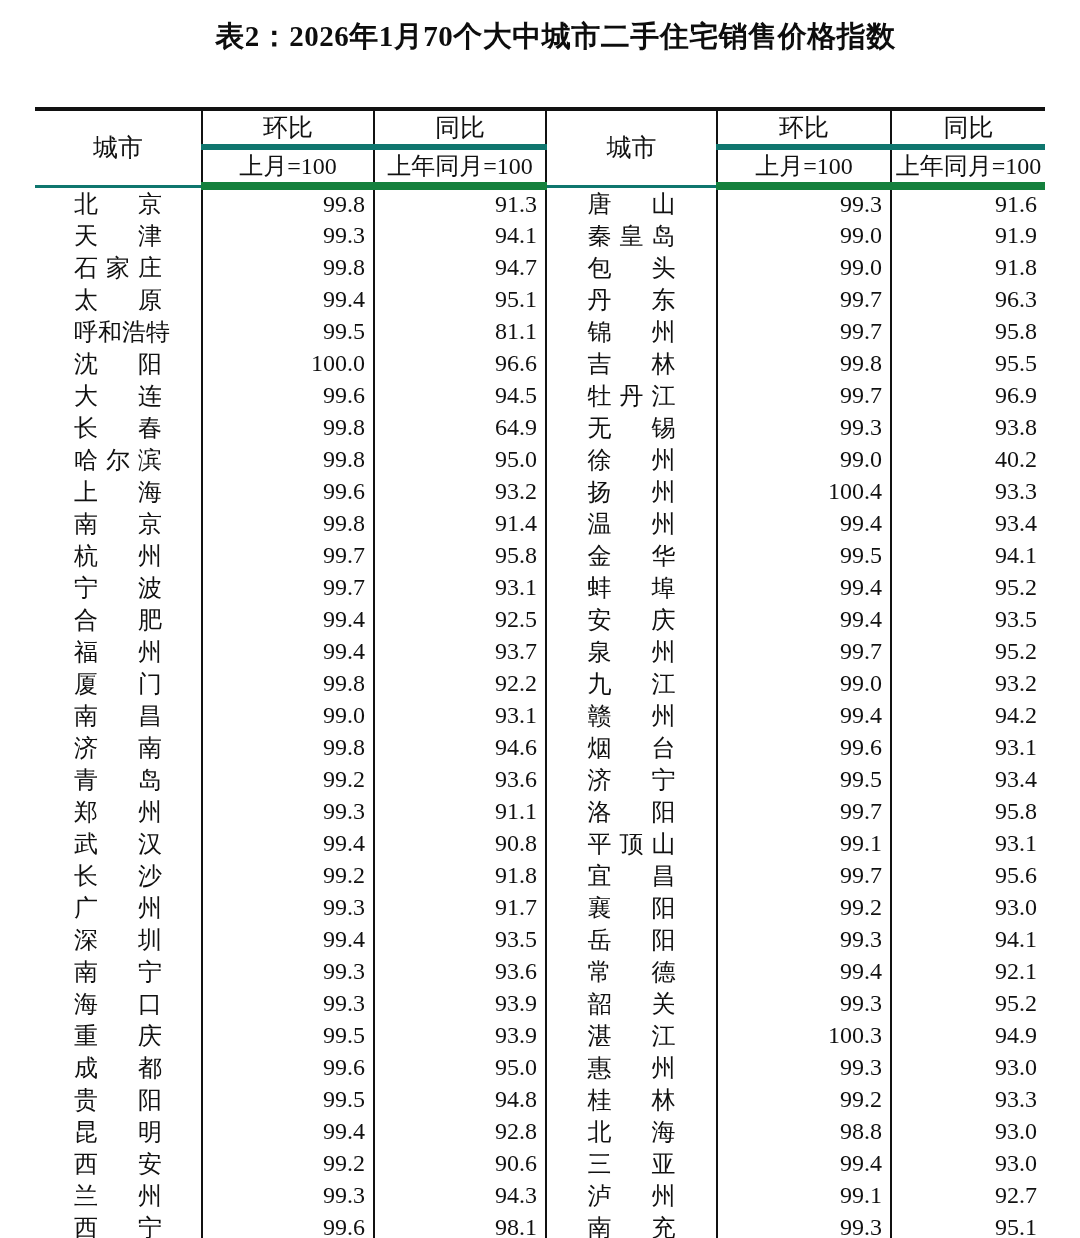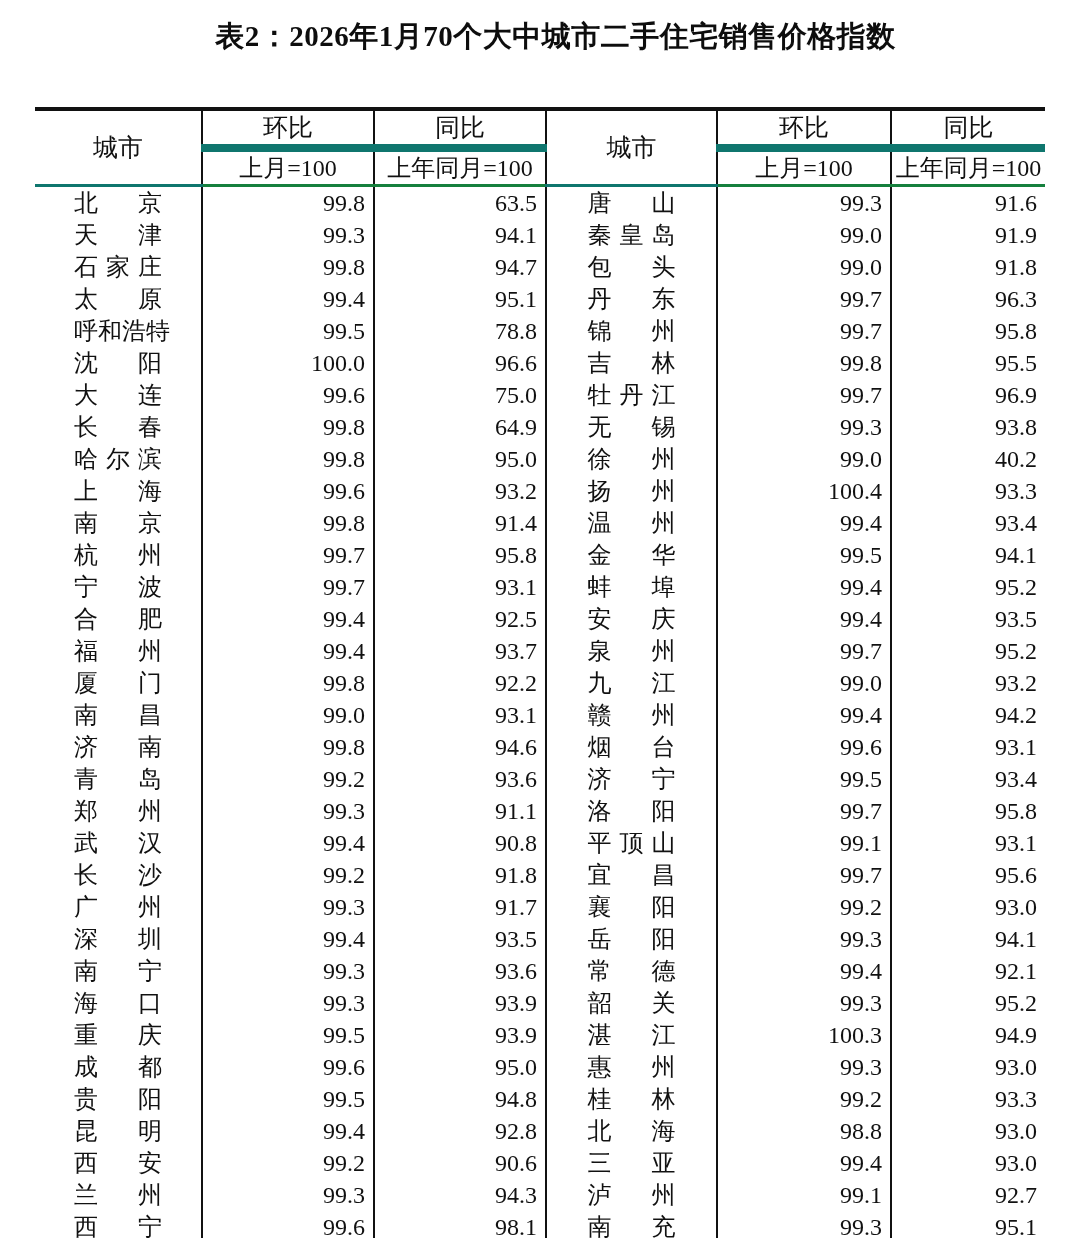--- a/index.html
+++ b/index.html
@@ -42,23 +42,23 @@
     vertical-align: middle;
   }
   
   .tbl thead tr th { border-right: 2px solid #111; }
   .tbl thead tr th.no-vline { border-right: none; }
   .tbl tbody td { border-right: 2px solid #111; }
   .tbl tbody td:last-child { border-right: none; margin-top: 24px; }
   
   .tbl thead tr.h1 th { height: 31px; font-size: 25px; text-align: center; }
   .tbl thead tr.h2 th { height: 30px; font-size: 24px; text-align: center; }
-  .tbl thead tr.h1 th.metric { border-bottom: 8px solid #0f766e; }
+  .tbl thead tr.h1 th.metric { border-bottom: 6px solid #0f766e; }
   .tbl thead th.city-h { border-bottom: 3px solid #0f766e; font-size: 25px; text-align: center; }
-  .tbl thead tr.h2 th { border-bottom: 3px solid #15803d; }
+  .tbl thead tr.h2 th { border-bottom: 8px solid #15803d; }
   
   .tbl tbody td { height: 29.7px; font-size: 24px; }
   td.city { text-align: center; }
   .city-name {
     display: flex;
     justify-content: space-between;
     width: 88px;
     margin: 0 auto;
     white-space: nowrap;
   }
@@ -101,21 +101,21 @@
     </thead>
     <tbody id="tbody">
         <tr>
           <td class="city">
             <span class="city-name">
               <span>北</span>
               <span>京</span>
             </span>
           </td>
           <td class="num">99.8</td>
-          <td class="num">63.5</td>
+          <td class="num">91.3</td>
           <td class="city">
             <span class="city-name">
               <span>唐</span>
               <span>山</span>
             </span>
           </td>
           <td class="num">99.3</td>
           <td class="num">91.6</td>
         </tr>
         <tr>
@@ -177,21 +177,21 @@
         <tr>
           <td class="city">
             <span class="city-name">
               <span>呼</span>
               <span>和</span>
               <span>浩</span>
               <span>特</span>
             </span>
           </td>
           <td class="num">99.5</td>
-          <td class="num">78.8</td>
+          <td class="num">81.1</td>
           <td class="city">
             <span class="city-name">
               <span>锦</span>
               <span>州</span>
             </span>
           </td>
           <td class="num">99.7</td>
           <td class="num">95.8</td>
         </tr>
         <tr>
@@ -213,21 +213,21 @@
           <td class="num">95.5</td>
         </tr>
         <tr>
           <td class="city">
             <span class="city-name">
               <span>大</span>
               <span>连</span>
             </span>
           </td>
           <td class="num">99.6</td>
-          <td class="num">75.0</td>
+          <td class="num">94.5</td>
           <td class="city">
             <span class="city-name">
               <span>牡</span>
               <span>丹</span>
               <span>江</span>
             </span>
           </td>
           <td class="num">99.7</td>
           <td class="num">96.9</td>
         </tr>

